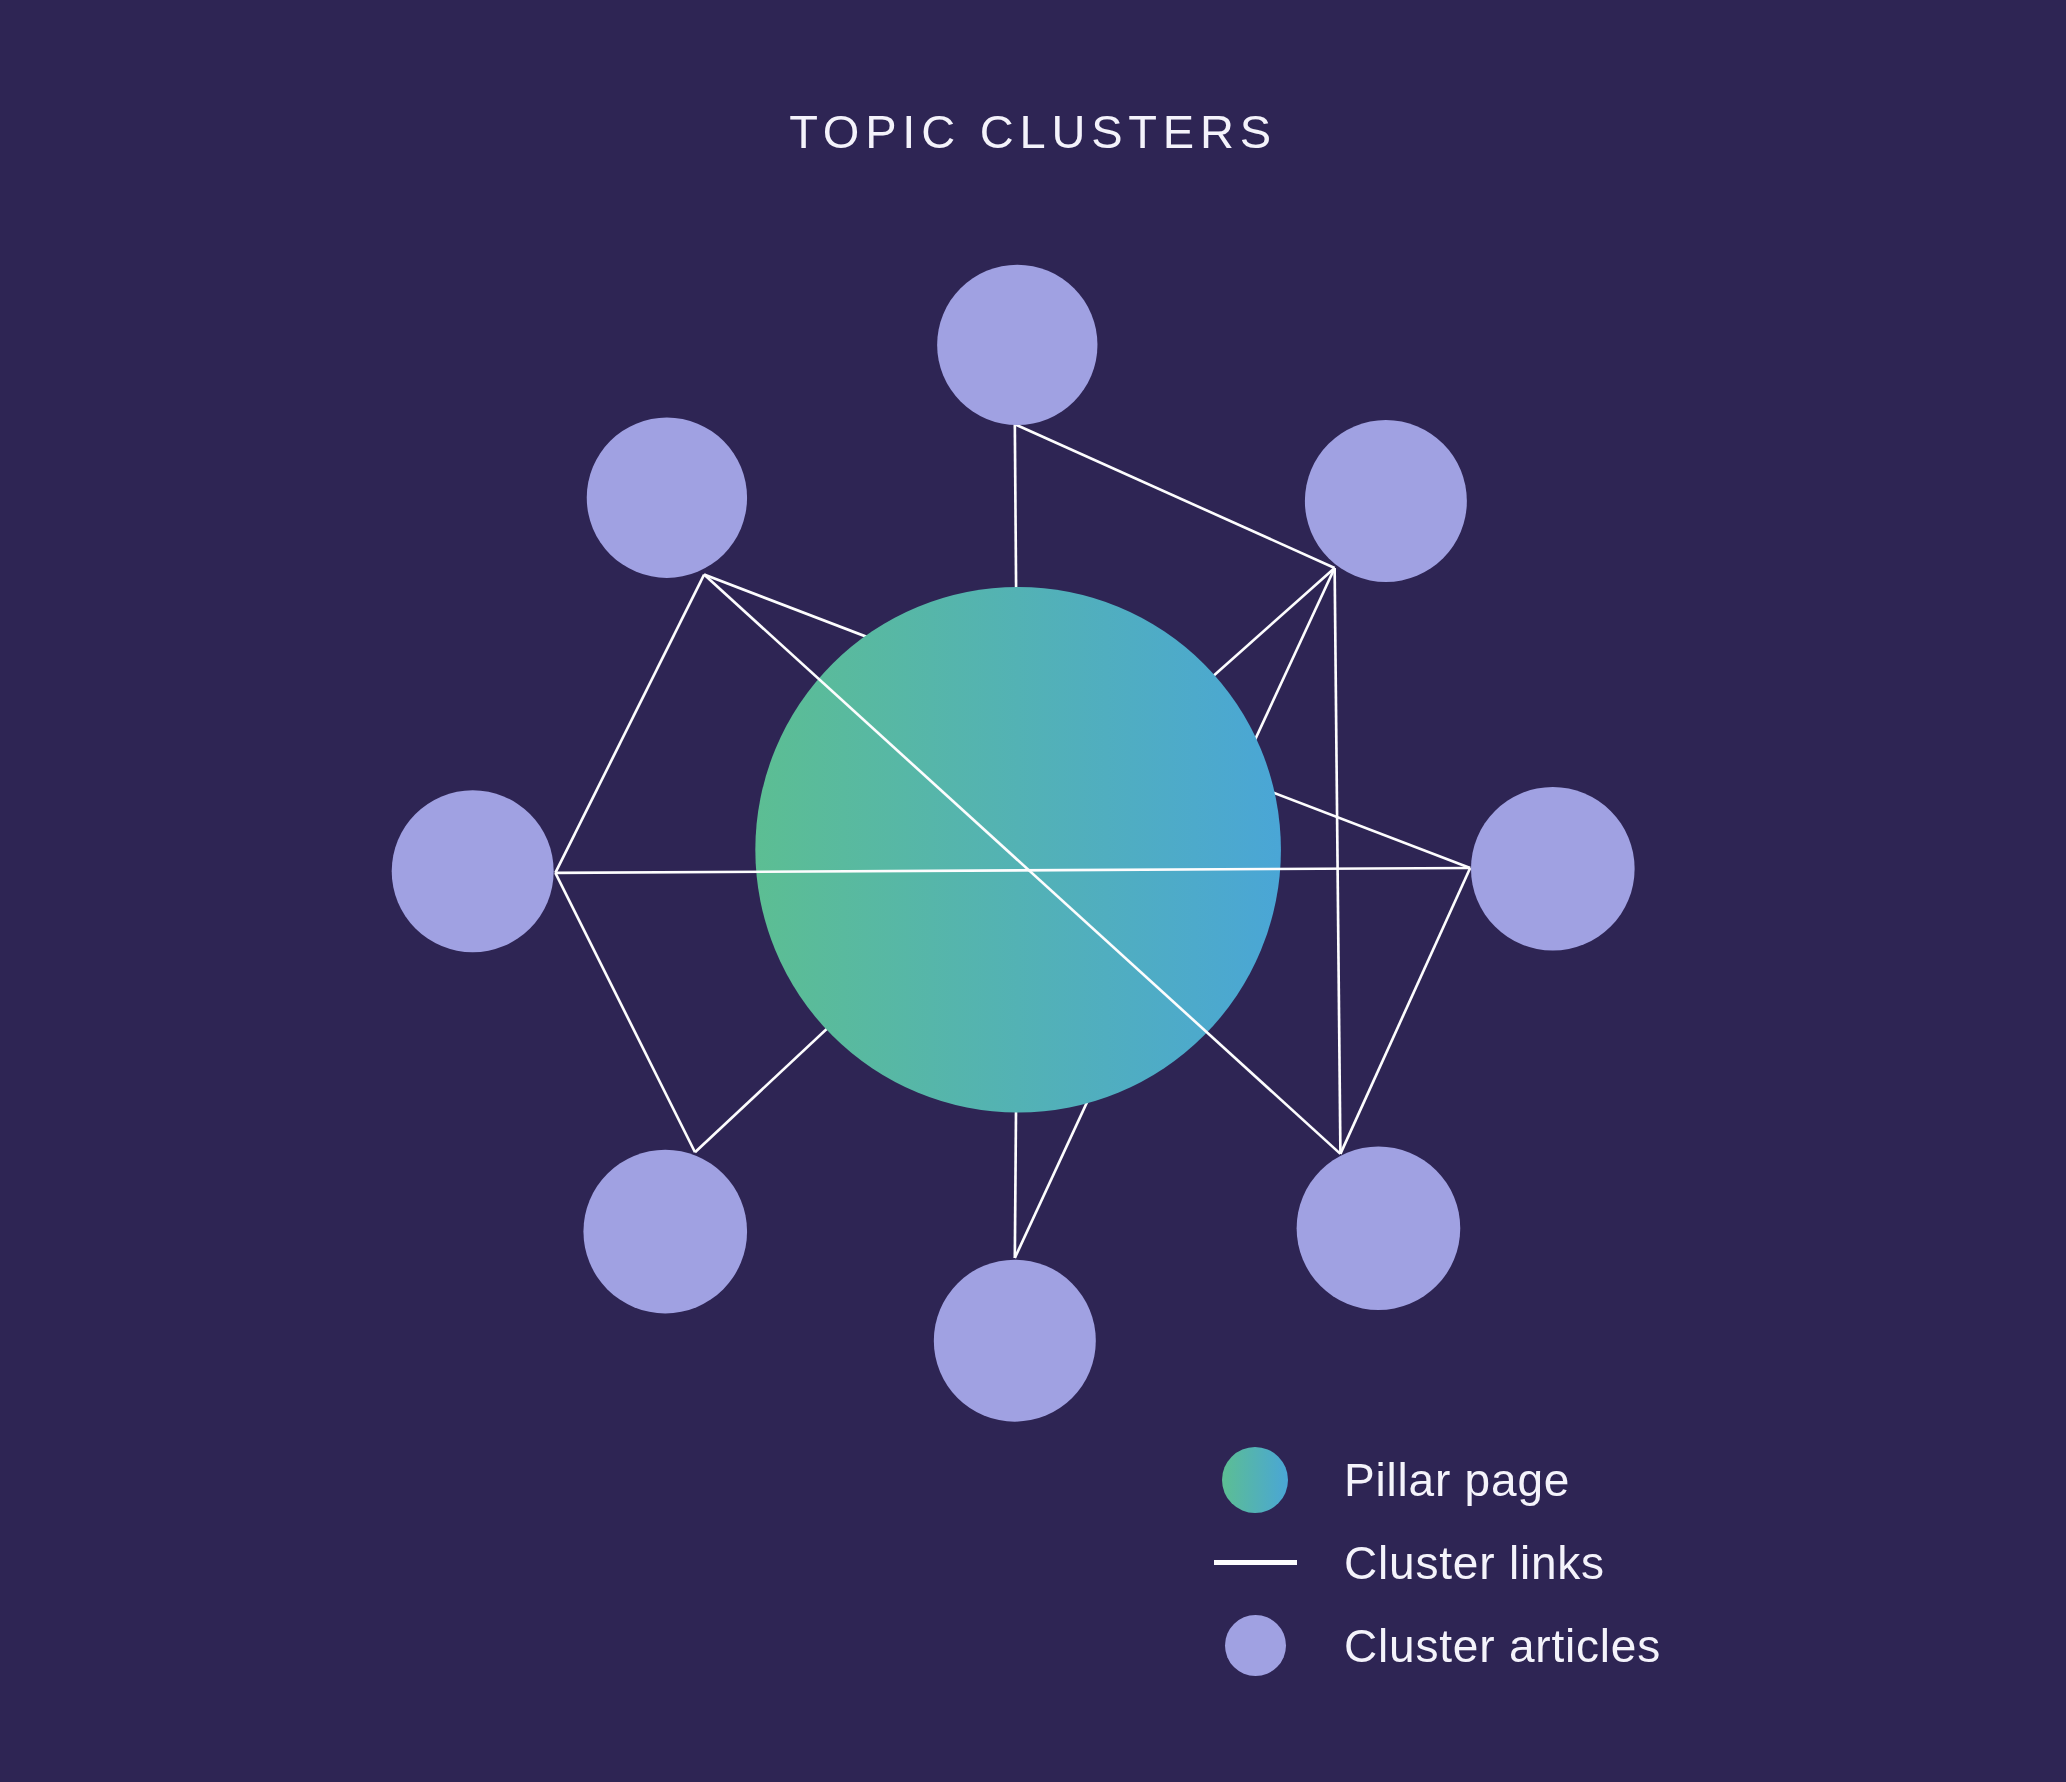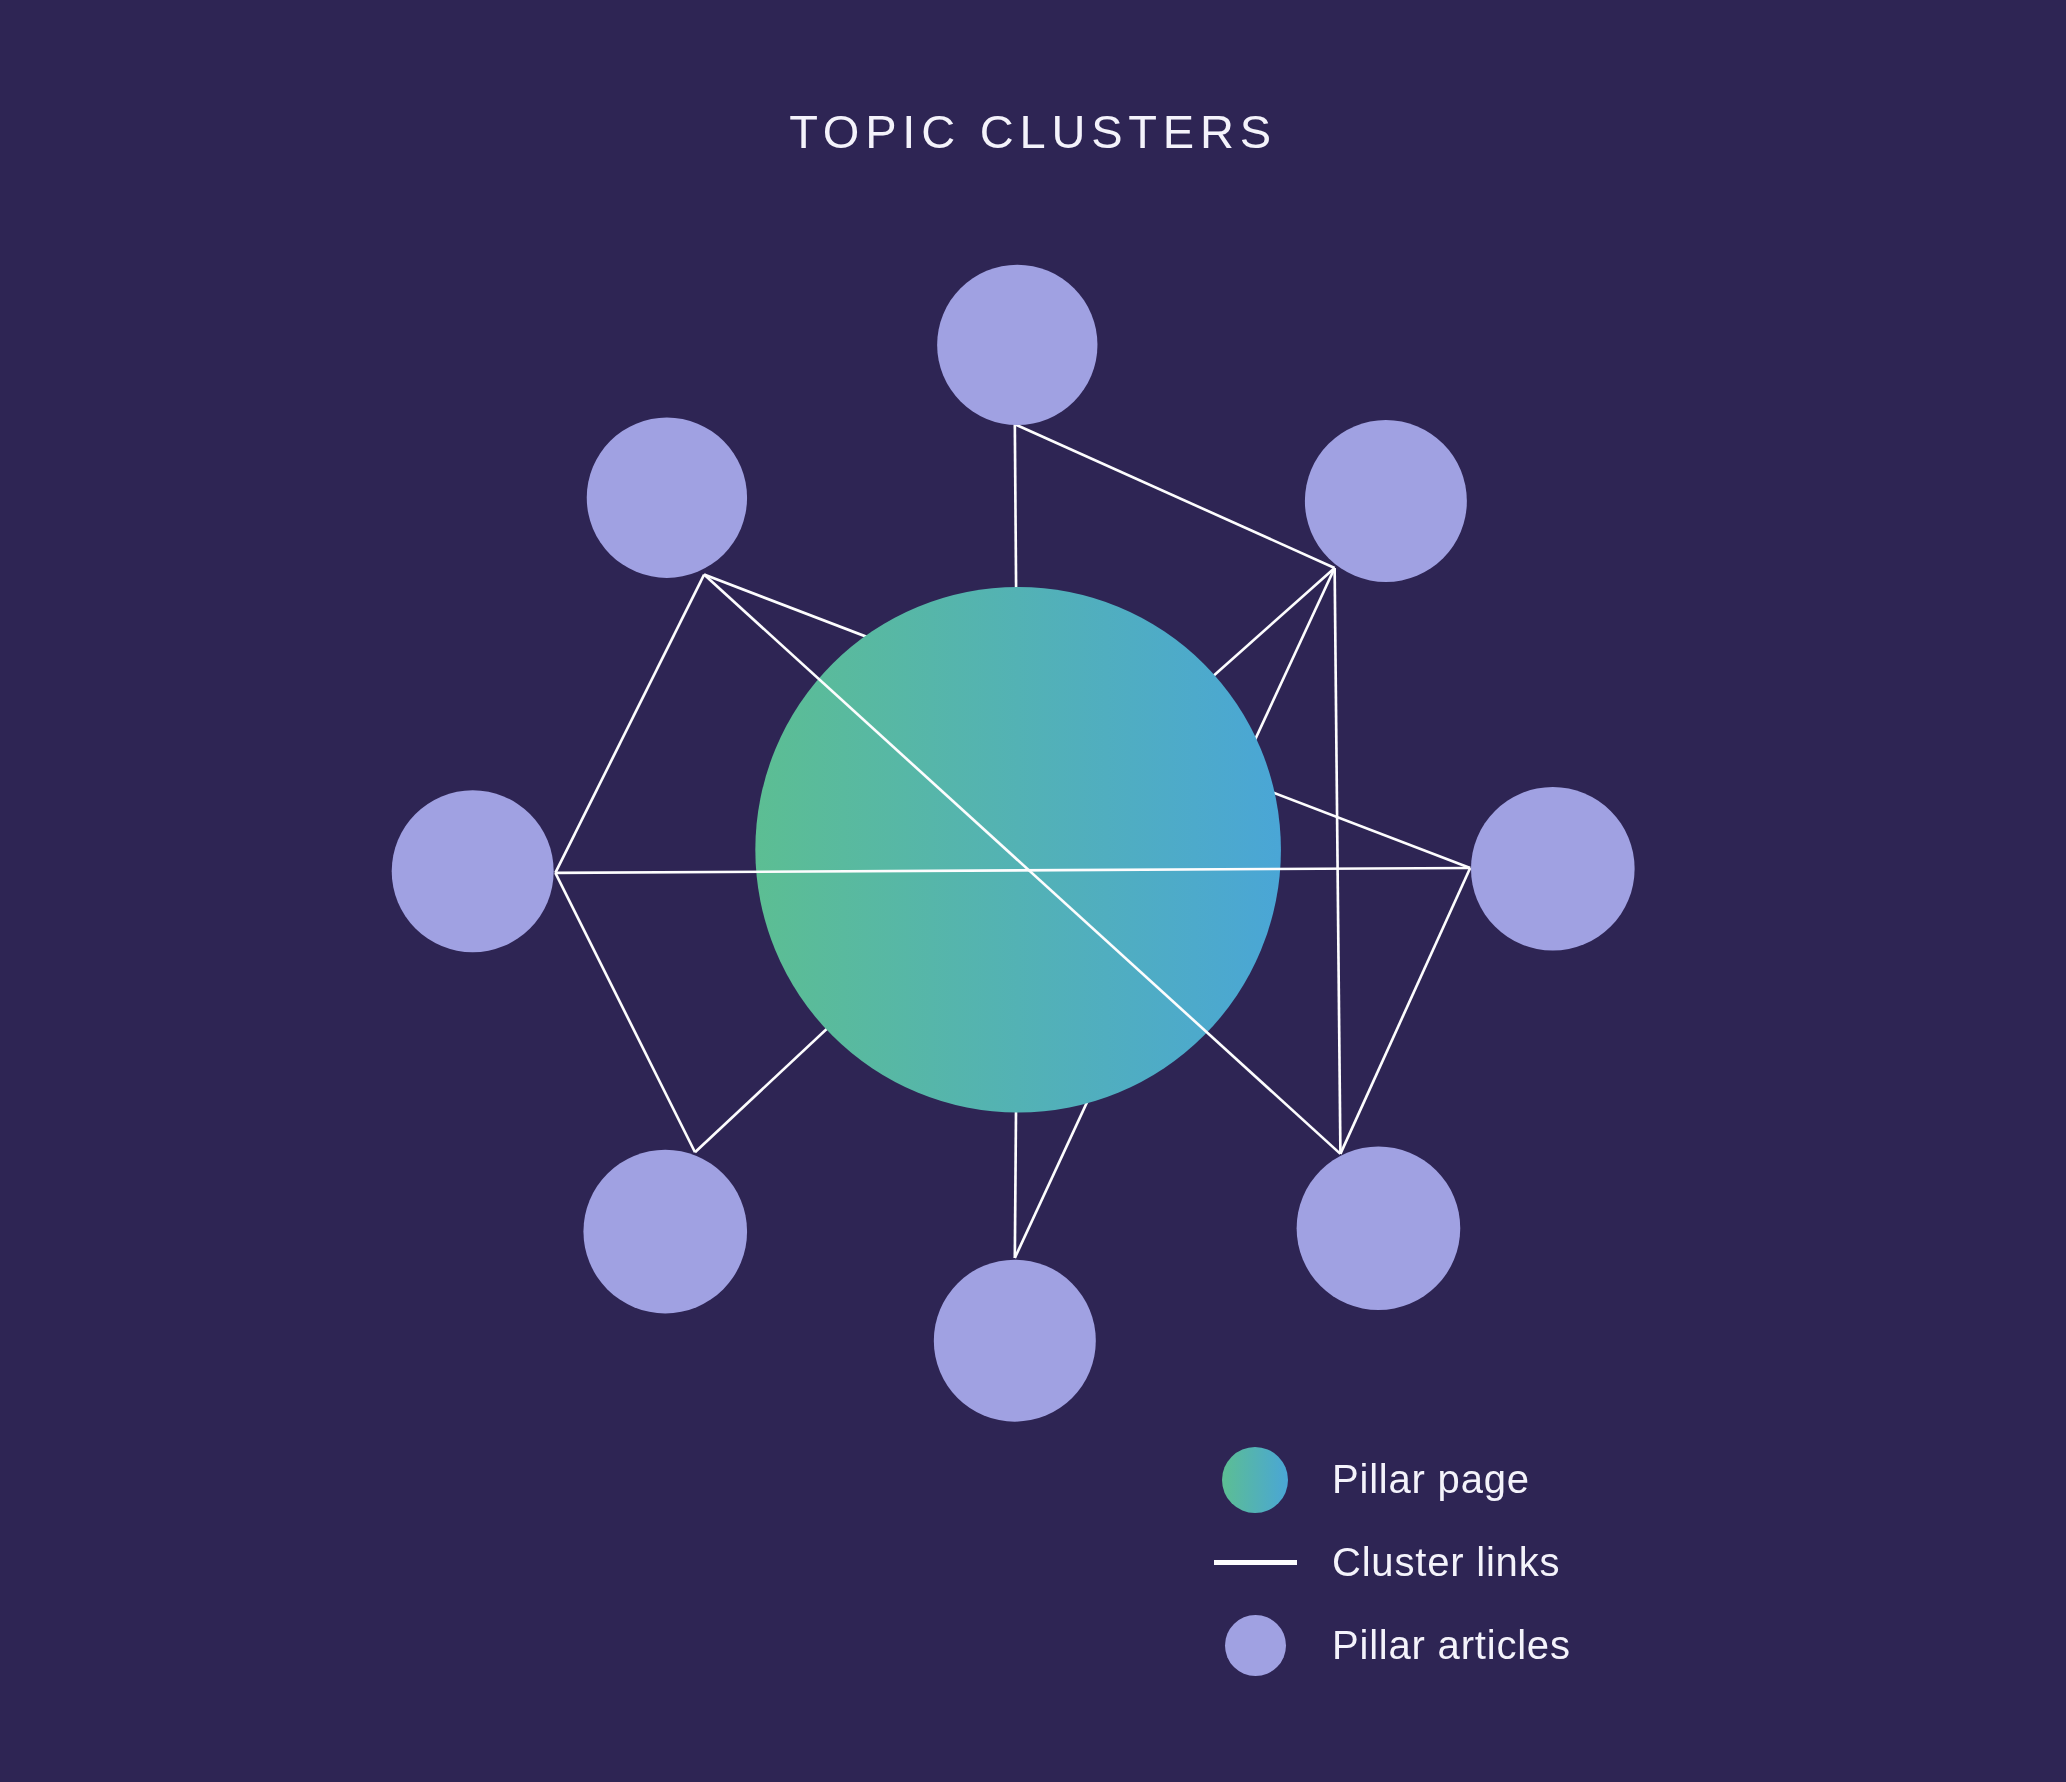--- a/index.html
+++ b/index.html
@@ -48,22 +48,22 @@
     height: 83px;
   }
   .swatch-col {
     width: 116px;
     display: flex;
     justify-content: center;
     align-items: center;
     flex: 0 0 116px;
   }
   .legend-label {
-    margin-left: 19px;
-    font-size: 40px;
+    margin-left: 31px;
+    font-size: 46px;
     font-weight: 300;
     letter-spacing: 0.8px;
     color: #f4f3fb;
     white-space: nowrap;
   }
   .swatch-pillar {
     width: 66px;
     height: 66px;
     border-radius: 50%;
     background: linear-gradient(90deg, #5cbe93 0%, #4aa6d6 100%);
@@ -132,18 +132,18 @@
     <div class="legend-row">
       <div class="swatch-col">
         <span class="swatch-line"></span>
       </div>
       <span class="legend-label">Cluster links</span>
     </div>
     <div class="legend-row">
       <div class="swatch-col">
         <span class="swatch-cluster"></span>
       </div>
-      <span class="legend-label">Pillar articles</span>
+      <span class="legend-label">Cluster articles</span>
     </div>
   </div>
 
 </div>
 
 
 </body></html>

